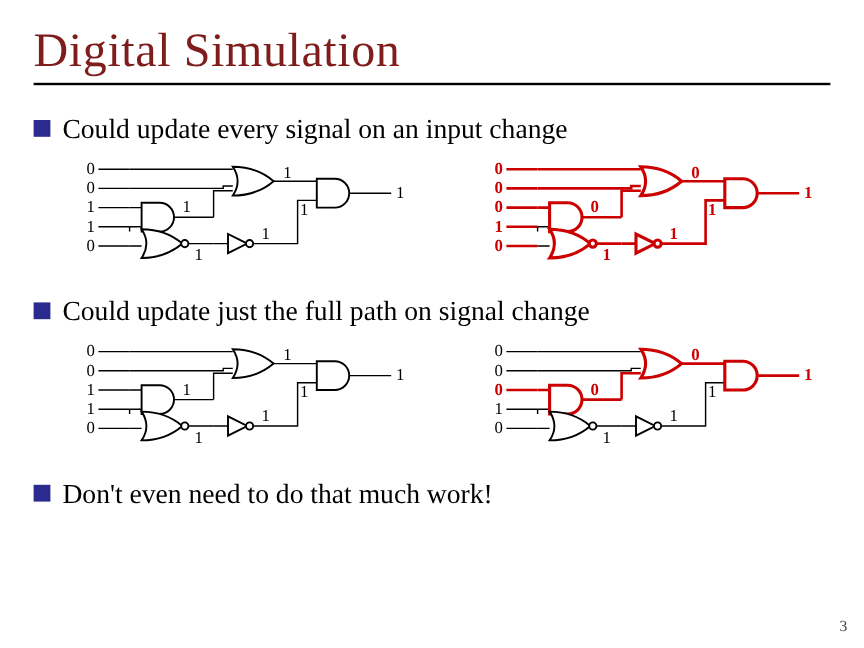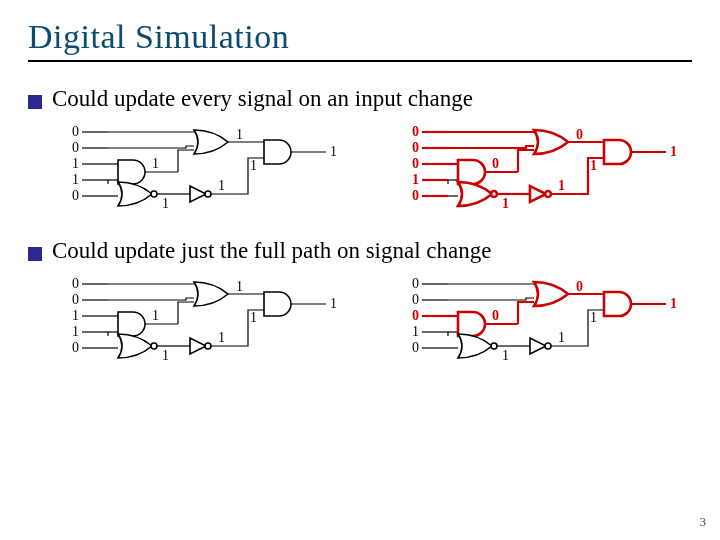--- a/index.html
+++ b/index.html
@@ -1,19 +1,19 @@
 <!DOCTYPE html>
 <html><head>
 <meta charset="utf-8">
 <style>
   html,body{margin:0;padding:0;width:720px;height:540px;background:#fff;font-family:"Times New Roman",serif;color:#000}
   .slide{padding:18px 28px 0 28px}
-  .title{font-size:34px;font-weight:400;letter-spacing:0.5px;margin:0 0 4px 0;color:#0c4a6e}
+  .title{font-size:40px;font-weight:400;letter-spacing:0.5px;margin:0 0 4px 0;color:#7f1d1d}
   .hr{border:none;border-top:2px solid #000;margin:0 0 14px 0}
-  .bullet{display:flex;align-items:center;margin:22px 0 8px 0}
+  .bullet{display:flex;align-items:flex-start;margin:22px 0 8px 0}
   .bmark{width:14px;height:14px;background:#2b2b8f;margin:7px 10px 0 0;flex:none}
   .btxt{font-size:23px;line-height:1.3}
   .row{display:flex;gap:40px;margin:2px 0 10px 40px}
   .circ{width:300px;height:92px}
   .page{position:absolute;right:14px;bottom:10px;font-size:13px;color:#444}
   svg text{font-family:"Times New Roman",serif}
   .wire{stroke:#000;stroke-width:1.2;fill:none}
   .wireR{stroke:#c00;stroke-width:2.2;fill:none}
   .gate{fill:#fff;stroke:#000;stroke-width:1.6}
   .gateR{fill:#fff;stroke:#c00;stroke-width:2.6}
@@ -188,15 +188,19 @@
           <circle cx="140" cy="72" r="3" class="gate"></circle>
           <path d="M143 72 H180 V36 H196" class="wire"></path>
           <text x="150" y="68" class="lbl">1</text>
           <text x="182" y="48" class="lbl">1</text>
           <path d="M196 18 L211 18 A12 12 0 0 1 211 42 L196 42 Z" class="gateR"></path>
           <path d="M223 30 H258" class="wireR"></path>
           <text x="262" y="34" class="lblR">1</text>
         </svg></div>
   </div>
 
+  <div class="bullet">
+    <div class="bmark"></div>
+    <div class="btxt">Don't even need to do that much work!</div>
+  </div>
 </div>
 
 <div class="page">3</div>
 
 </body></html>

